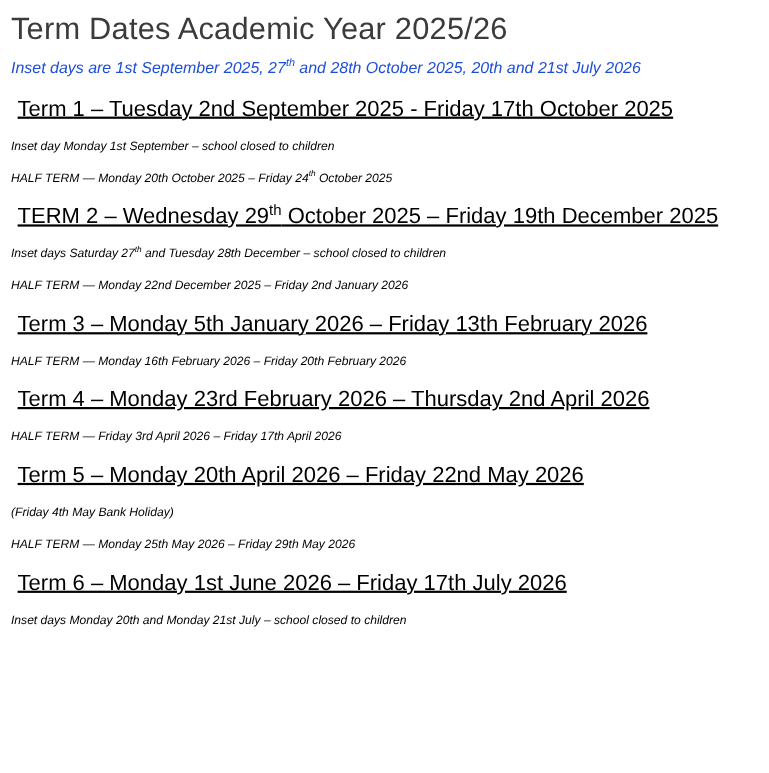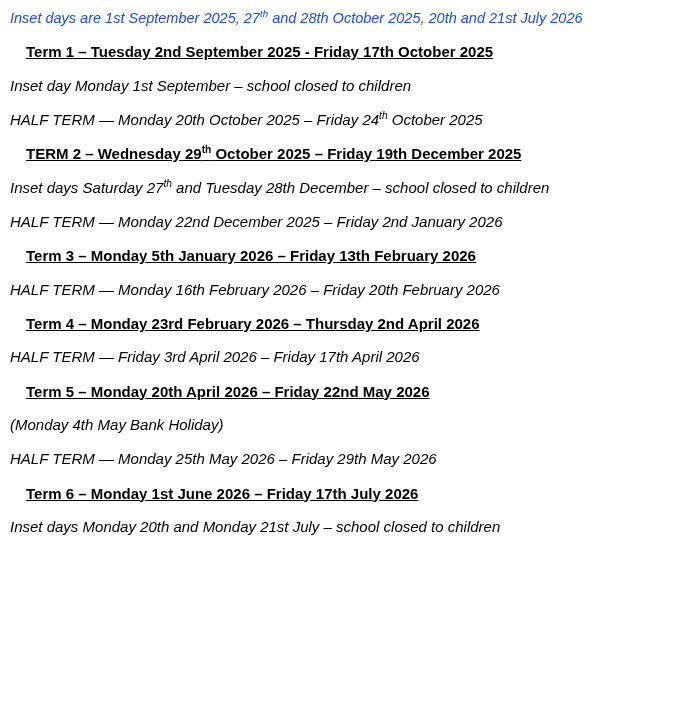--- a/index.html
+++ b/index.html
@@ -29,29 +29,29 @@
   }
   .inset-note {
     color: #1d4ed8;
     font-style: italic;
     font-size: 14.5px;
     line-height: 1.38;
     margin: 0 0 14px 0;
     max-width: 680px;
   }
   .term-head {
-    font-weight: bold;
-    font-size: 15px;
+    font-weight: normal;
+    font-size: 20px;
     text-decoration: underline;
-    margin: 0 0 14px 16px;
+    margin: 0 0 14px 6px;
     line-height: 1.3;
   }
   .line {
     font-style: italic;
-    font-size: 15px;
+    font-size: 11px;
     line-height: 1.35;
     margin: 0 0 14px 0;
   }
   .line.tight {
     margin-bottom: 0;
   }
   .line.follow {
     margin-top: 14px;
   }
   sup {
@@ -61,20 +61,21 @@
   }
   .blk {
     margin: 0;
   }
 </style>
 </head>
 <body>
 
 <div class="page">
 
+  <h1 class="doc-title">Term Dates Academic Year 2025/26</h1>
 
   <p class="inset-note">
     <span>Inset days are 1st September 2025, 27</span><sup>th</sup><span> and 28th October 2025, 20th and 21st July 2026</span>
   </p>
 
   <div class="blk">
     <p class="term-head">
       <span>Term 1 – Tuesday 2nd September 2025 - Friday 17th October 2025</span><sup></sup><span></span>
     </p>
     <p class="line">
@@ -113,21 +114,21 @@
     <p class="line">
       <span>HALF TERM — Friday 3rd April 2026 – Friday 17th April 2026</span><sup></sup><span></span>
     </p>
   </div>
 
   <div class="blk">
     <p class="term-head">
       <span>Term 5 – Monday 20th April 2026 – Friday 22nd May 2026</span><sup></sup><span></span>
     </p>
     <p class="line tight">
-      <span>(Monday 4th May Bank Holiday)</span><sup></sup><span></span>
+      <span>(Friday 4th May Bank Holiday)</span><sup></sup><span></span>
     </p>
     <p class="line follow">
       <span>HALF TERM — Monday 25th May 2026 – Friday 29th May 2026</span><sup></sup><span></span>
     </p>
   </div>
 
   <div class="blk">
     <p class="term-head">
       <span>Term 6 – Monday 1st June 2026 – Friday 17th July 2026</span><sup></sup><span></span>
     </p>

